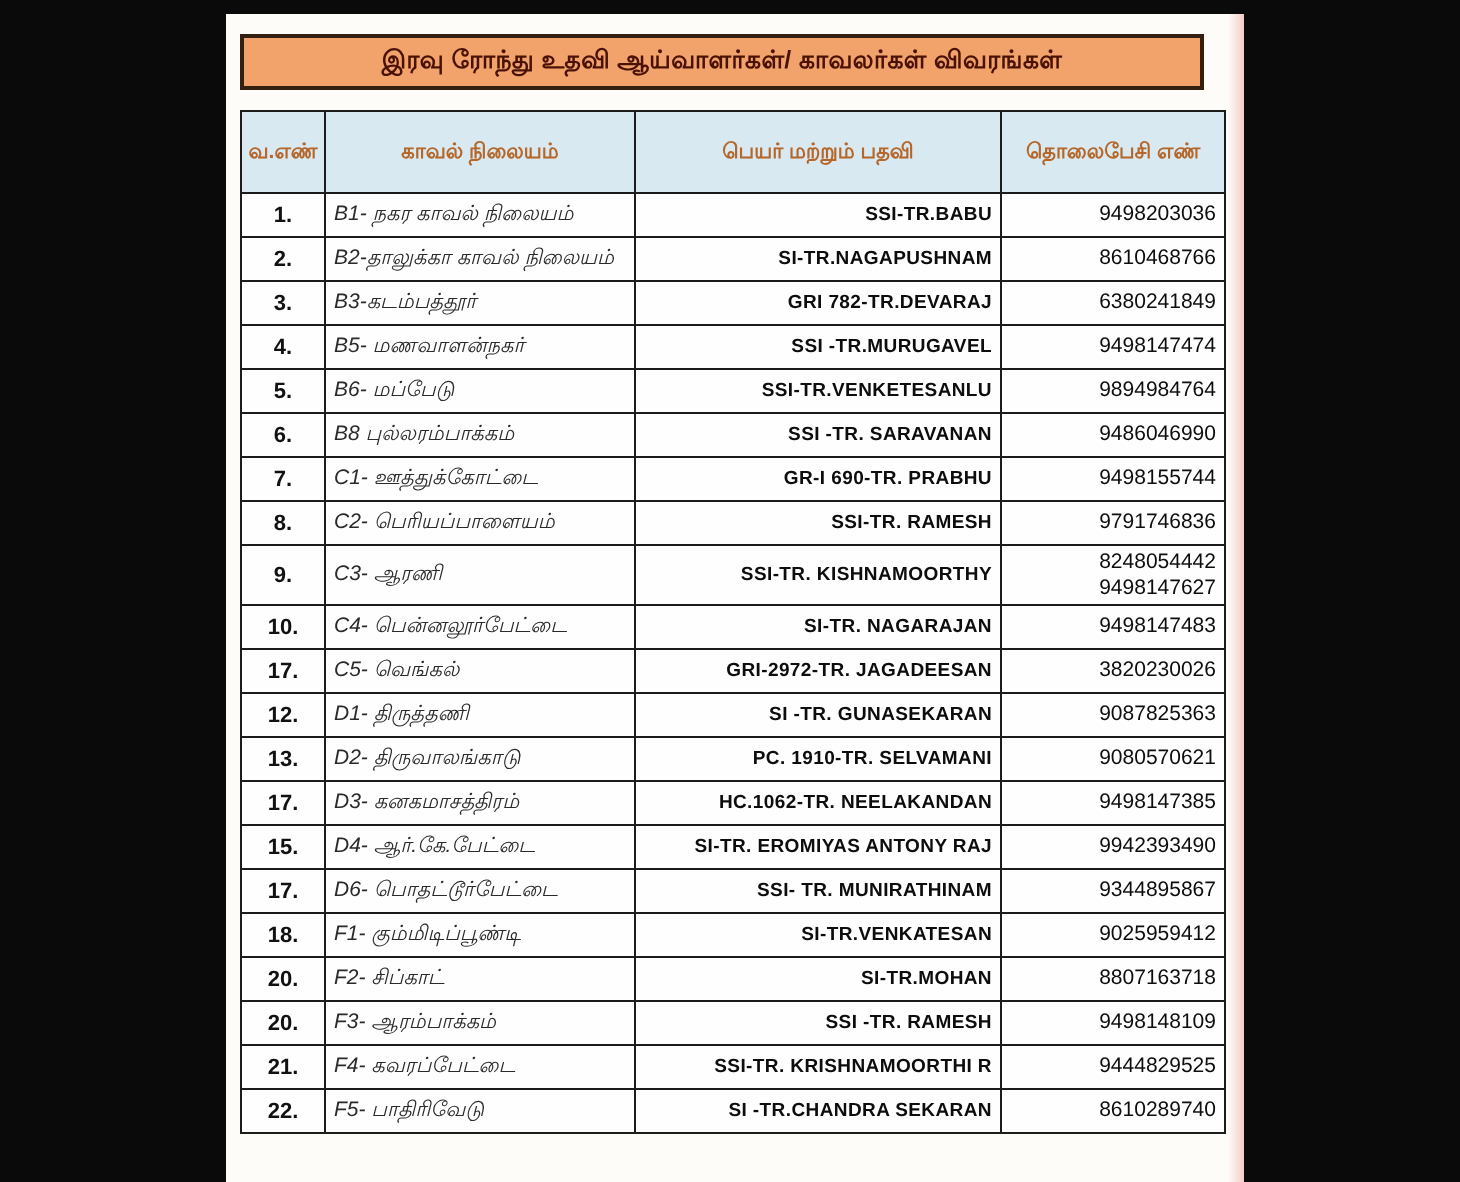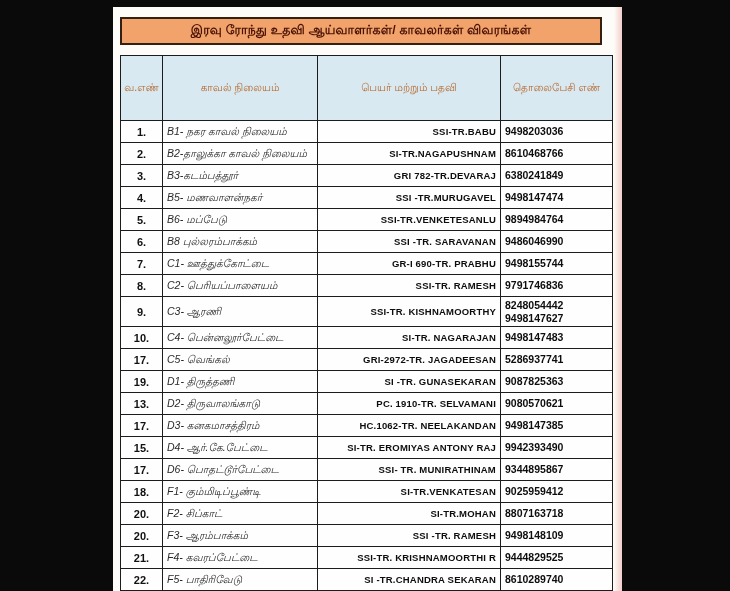--- a/index.html
+++ b/index.html
@@ -58,23 +58,23 @@
   }
   table.roster th, table.roster td {
     border: 1.5px solid #1c1c1c;
     overflow: hidden;
   }
   table.roster th {
     height: 24px;
     background: var(--header_bg, #d9e9f2);
     color: var(--header_text, #b5672a);
     font-size: 10.5px;
-    font-weight: normal;
+    font-weight: bold;
     text-align: center;
-    padding: 20px 2px;
+    padding: 8px 2px;
   }
   table.roster td {
     padding: 2px 4px;
     height: 17px;
     vertical-align: middle;
   }
   td.sno {
     text-align: center;
     font-weight: bold;
     font-size: 11px;
@@ -90,23 +90,23 @@
   td.officer {
     font-size: 9.5px;
     font-weight: bold;
     color: #0d0d0d;
     text-align: right;
     padding-left: 6px;
     letter-spacing: 0.2px;
   }
   td.phone {
     font-size: 10.5px;
-    font-weight: bold;
+    font-weight: normal;
     color: #0d0d0d;
-    text-align: left;
+    text-align: right;
     white-space: pre-line;
     line-height: 1.2;
   }
 </style>
 </head>
 <body>
 
 <div class="backdrop">
   <div class="page">
     <div class="title-bar">
@@ -186,24 +186,24 @@
           <tr>
             <td class="sno">10.</td>
             <td class="station">C4- பென்னலூர்பேட்டை</td>
             <td class="officer">SI-TR. NAGARAJAN</td>
             <td class="phone">9498147483</td>
           </tr>
           <tr>
             <td class="sno">17.</td>
             <td class="station">C5- வெங்கல்</td>
             <td class="officer">GRI-2972-TR. JAGADEESAN</td>
-            <td class="phone">5286937741</td>
-          </tr>
-          <tr>
-            <td class="sno">19.</td>
+            <td class="phone">3820230026</td>
+          </tr>
+          <tr>
+            <td class="sno">12.</td>
             <td class="station">D1- திருத்தணி</td>
             <td class="officer">SI -TR. GUNASEKARAN</td>
             <td class="phone">9087825363</td>
           </tr>
           <tr>
             <td class="sno">13.</td>
             <td class="station">D2- திருவாலங்காடு</td>
             <td class="officer">PC. 1910-TR. SELVAMANI</td>
             <td class="phone">9080570621</td>
           </tr>

